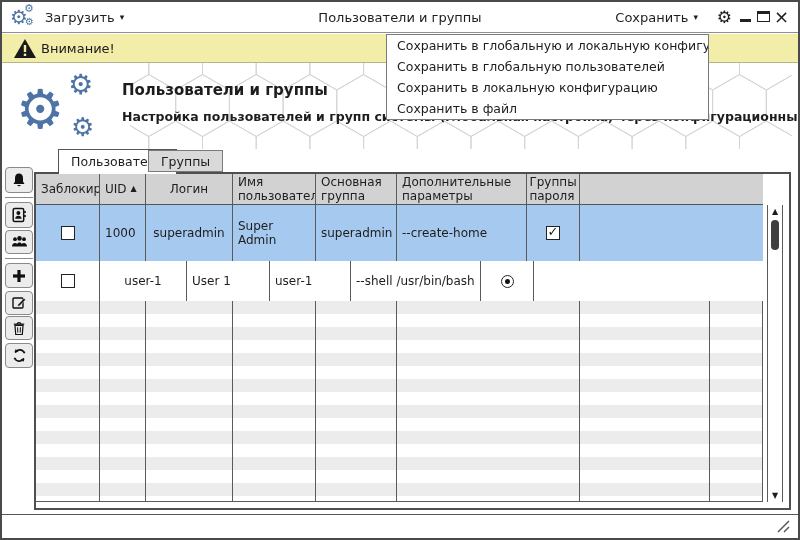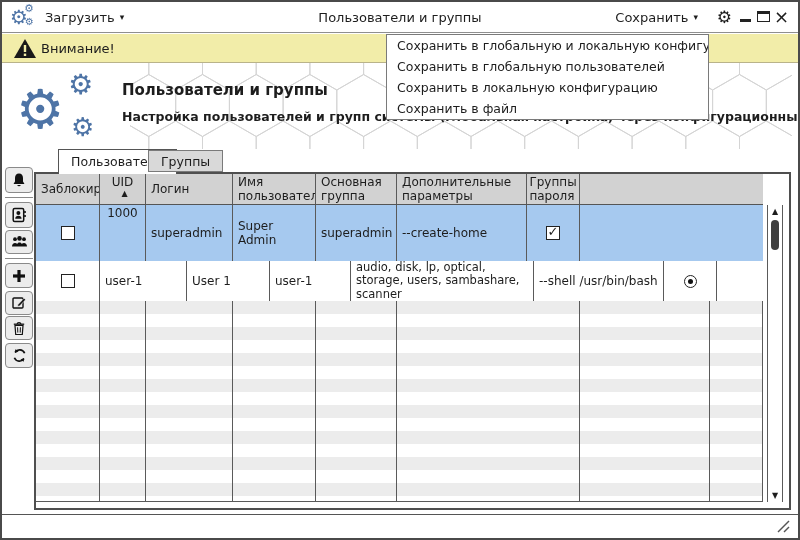--- a/index.html
+++ b/index.html
@@ -51,21 +51,21 @@
   .tool { position:absolute; left:3px; width:28px; height:26px; background:#ececec; border:1px solid #8a8a8a; border-radius:4px; display:flex; align-items:center; justify-content:center; }
   .tool svg { display:block; }
   .tsep { position:absolute; left:3px; width:28px; height:1px; background:#8a8a8a; }
 
   
   .panel { position:absolute; left:32px; top:170px; width:757px; height:338px; border:2px solid #4f4f4f; background:#fff; z-index:5; }
   .grid { position:absolute; left:0; top:0; width:727px; height:328px; border-bottom:1px solid #5a5a5a; }
   .trow { display:flex; width:727px; }
   .thead { height:31px; background:#d2d2d2; border-bottom:1px solid #555; }
   .cell { border-right:1px solid #5a5a5a; padding:1px 5px; font-size:12px; line-height:1.18; overflow:hidden; display:flex; align-items:center; }
-  .c0{width:64px;} .c1{width:46px;flex-direction:column;} .c2{width:87px;} .c3{width:83px;} .c4{width:81px;} .c5{width:183px; font-size:11.5px;} .c6{width:130px;} .c7{width:53px; justify-content:center;}
+  .c0{width:64px;} .c1{width:46px;} .c2{width:87px;justify-content:center;} .c3{width:83px;} .c4{width:81px;} .c5{width:183px; font-size:11.5px;} .c6{width:130px;} .c7{width:53px; justify-content:center;}
   .thead .cell{ font-size:12px; }
   .thead .c5 { font-size:12px; }
   .nowrap { white-space:nowrap; }
   .row1 { height:56px; background:#a6c9ef; }
   .row2 { height:40px; background:#fff; }
   .cbcell { justify-content:center; }
   .cb { width:14px; height:14px; border:1px solid #222; background:#fff; display:flex; align-items:center; justify-content:center; }
   .cb .check { font-size:13px; line-height:10px; margin-top:-2px; font-weight:bold; }
   .radio { width:13px; height:13px; border:1px solid #222; border-radius:50%; background:#fff; display:flex; align-items:center; justify-content:center; }
   .radio .dot { width:5px; height:5px; border-radius:50%; background:#111; }
@@ -281,21 +281,20 @@
           </div>
       </div>
 
       <div class="trow row2">
         <div class="cell c0 cbcell">
             <span class="cb"></span>
           </div>
         <div class="cell c2">user-1</div>
         <div class="cell c3">User 1</div>
         <div class="cell c4">user-1</div>
-        <div class="cell c5">audio, disk, lp, optical, storage, users, sambashare, scanner</div>
         <div class="cell c6 nowrap">--shell /usr/bin/bash</div>
         <div class="cell c7">
             <span class="radio">
               <span class="dot"></span>
             </span>
           </div>
       </div>
 
       <div class="stripes">
         <div class="vline" style="left:63px;"></div>

